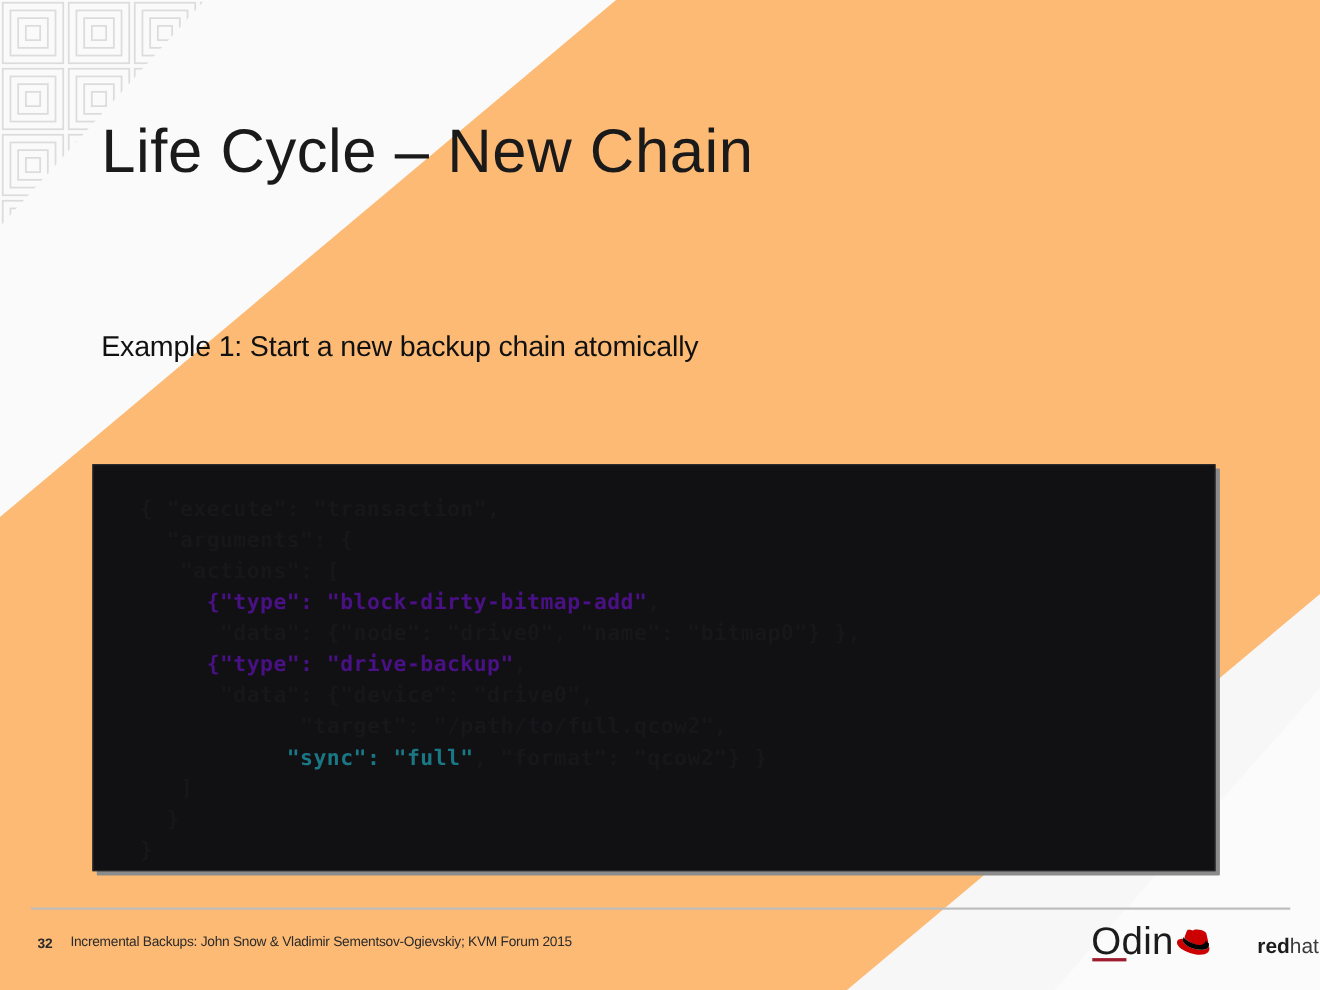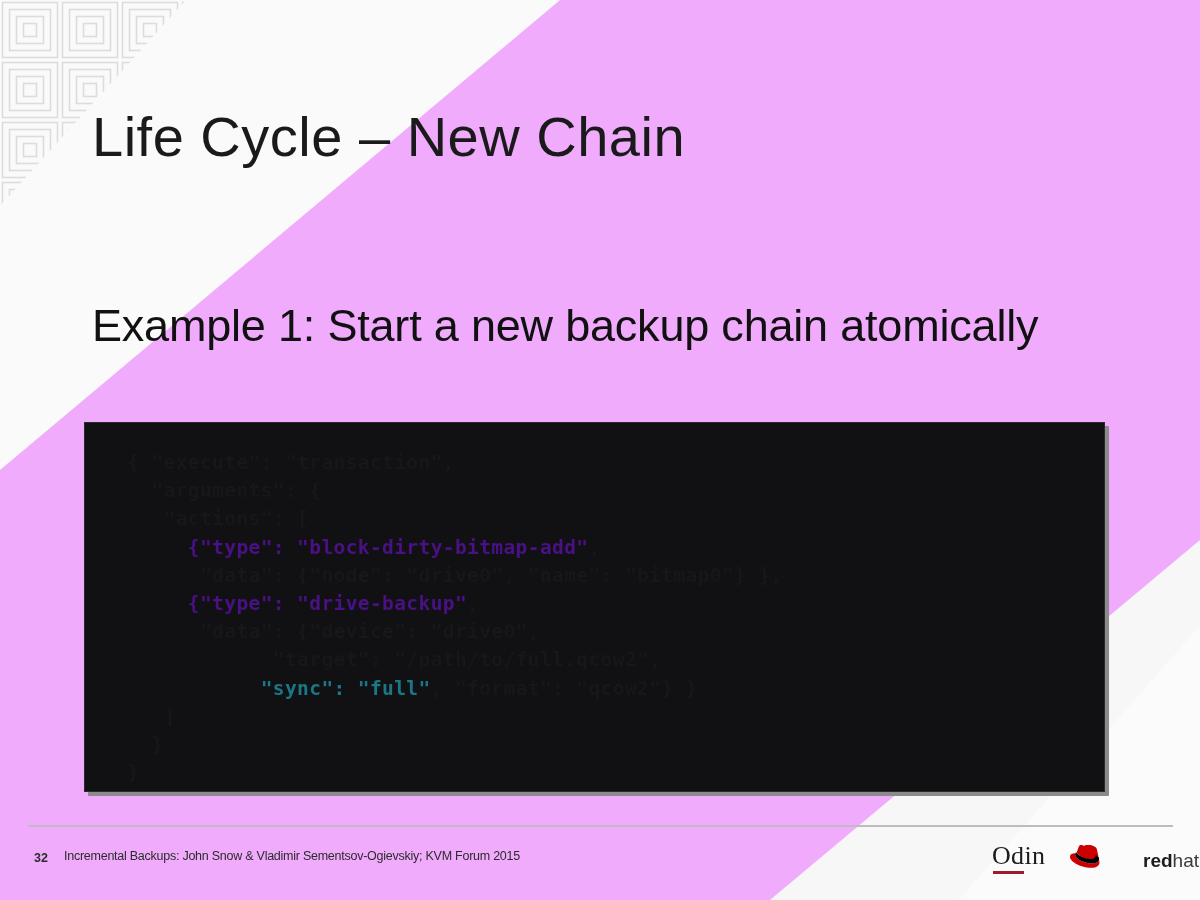--- a/index.html
+++ b/index.html
@@ -5,21 +5,21 @@
   * { margin:0; padding:0; box-sizing:border-box; }
   html, body {
     width:1200px; height:900px;
     background:#f0f0f0;
     font-family:"Liberation Sans", sans-serif;
     overflow:hidden;
   }
   .slide {
     position:relative;
     width:1200px; height:900px;
-    background:#f0abfc;
+    background:#fdba74;
     overflow:hidden;
   }
 
   
   .wash-tl {
     position:absolute; left:0; top:0; width:560px; height:470px;
     background:#fafafa;
     clip-path:polygon(0 0, 560px 0, 0 470px);
     pointer-events:none;
   }
@@ -53,21 +53,21 @@
   }
   .subtitle {
     position:absolute; left:92px; top:190px;
     font-size:21px; font-weight:700; letter-spacing:-0.2px;
     color:#1a1a1a; white-space:nowrap;
   }
 
   
   .body-heading {
     position:absolute; left:92px; top:300px;
-    font-size:45px; font-weight:400; letter-spacing:-0.2px;
+    font-size:26px; font-weight:400; letter-spacing:-0.2px;
     color:#111111; white-space:nowrap;
   }
 
   
   .code-shadow {
     position:absolute; left:88px; top:426px;
     width:1021px; height:370px;
     background:#8b8b8b;
     border-radius:1px;
   }
@@ -107,23 +107,23 @@
     font-size:12.5px; font-weight:400; color:#2b2b2b;
     letter-spacing:-0.25px; white-space:nowrap;
   }
 
   
   .odin-logo {
     position:absolute; left:992px; top:843px;
     width:62px; height:34px;
   }
   .odin-word {
-    font-size:26px; font-weight:300; color:#1c1c1c;
+    font-size:35px; font-weight:300; color:#1c1c1c;
     line-height:26px; letter-spacing:0.3px;
-    font-family:Liberation Serif, serif;
+    font-family:Liberation Sans, sans-serif;
   }
   .odin-underline {
     width:31px; height:2.5px; background:#9e1b2f;
     margin-top:2px; margin-left:1px;
   }
   .redhat-logo {
     position:absolute; left:1070px; top:845px;
     display:flex; align-items:center; gap:4px;
   }
   .rh-word {

